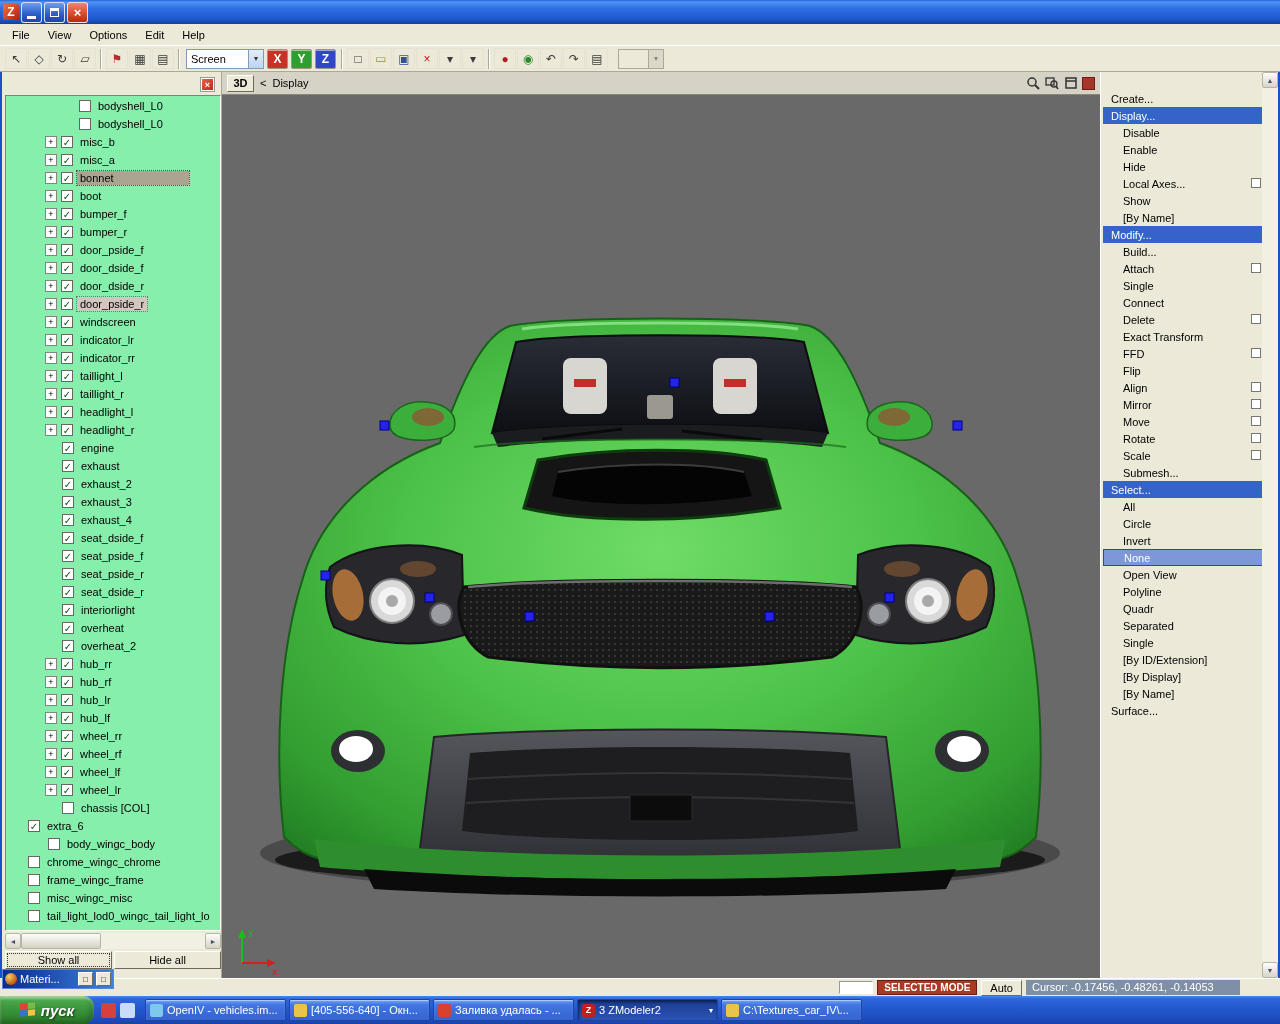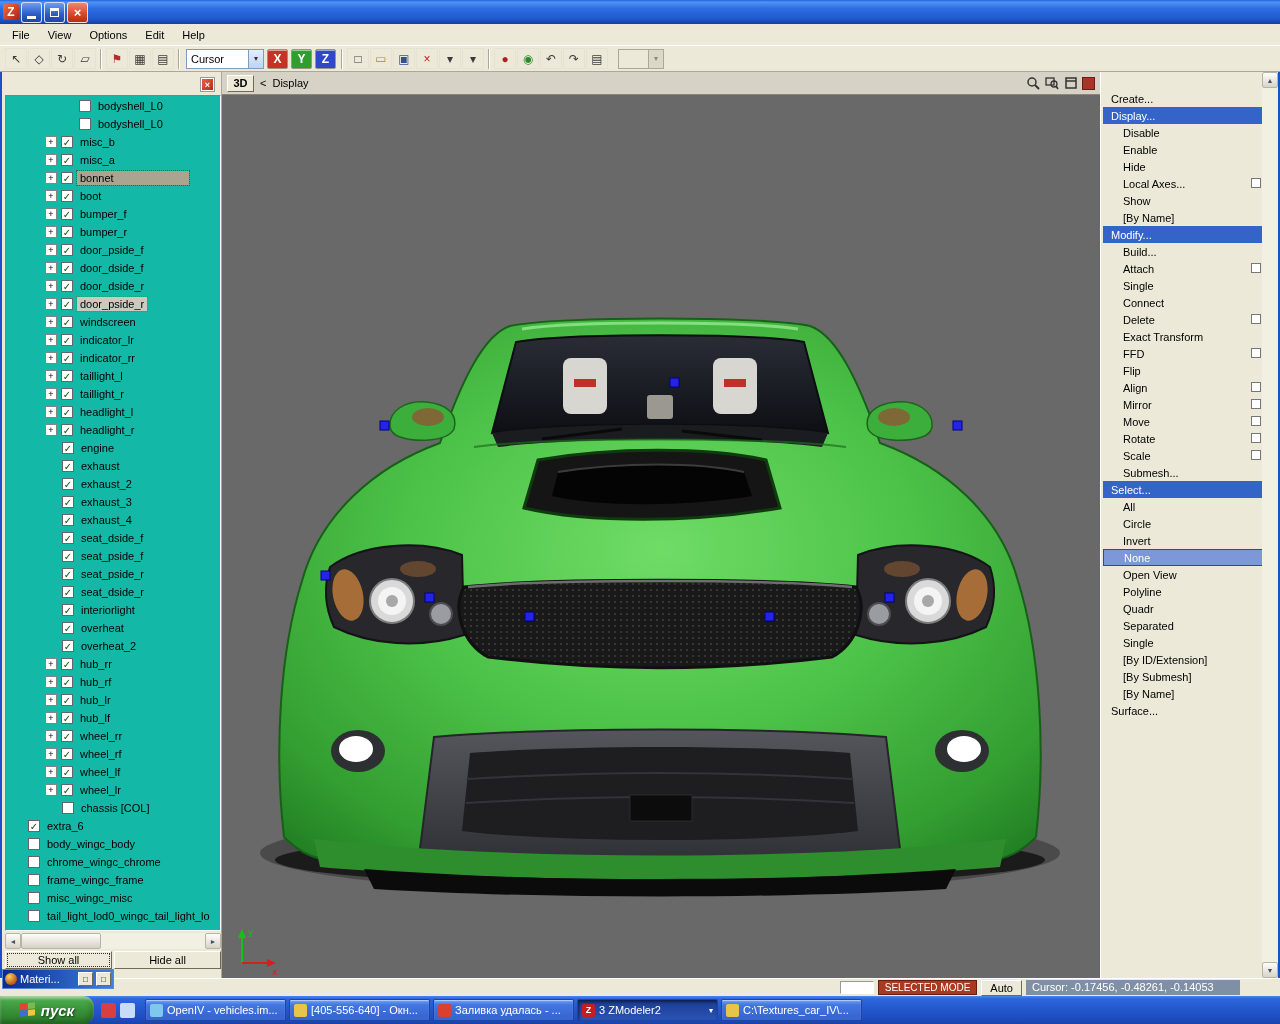--- a/index.html
+++ b/index.html
@@ -29,21 +29,21 @@
   .combo-label{flex:1;padding-left:4px}
   .combo-arrow{width:15px;height:100%;background:linear-gradient(180deg,#E3EEFB,#BED4F2);border-left:1px solid #7F9DB9;display:flex;align-items:center;justify-content:center;font-size:8px;color:#333}
   .combo.disabled{background:#ECE9D8;border-color:#ACA899;width:46px;margin-left:10px}
   .combo.disabled .combo-arrow{background:#DCD8C8;color:#888;border-left-color:#ACA899}
   .axis-btn{width:21px;height:20px;margin:0 1px;font-weight:bold;font-size:12px;color:#fff;display:flex;align-items:center;justify-content:center;border:1px solid #9a9684;border-radius:2px;box-shadow:inset 0 1px 0 rgba(255,255,255,.5)}
 
   
   .left-panel{position:absolute;left:0;top:72px;width:222px;height:906px;background:#ECE9D8;border-right:1px solid #ACA899;border-left:2px solid #1c50c8}
   .panel-close{position:absolute;top:6px;right:7px;width:13px;height:13px;background:linear-gradient(135deg,#e86048,#c02818);border:1px solid #fff;box-shadow:0 0 0 1px #999;
     color:#fff;font-size:9px;font-weight:bold;display:flex;align-items:center;justify-content:center}
-  .tree{position:absolute;left:3px;top:23px;width:216px;height:836px;background:#14b8a6;border:1px solid;border-color:#808080 #fff #fff #808080;overflow:hidden;padding-top:1px}
+  .tree{position:absolute;left:3px;top:23px;width:216px;height:836px;background:#86efac;border:1px solid;border-color:#808080 #fff #fff #808080;overflow:hidden;padding-top:1px}
   .tree-row{height:18px;display:flex;align-items:center;white-space:nowrap}
   .expander{width:12px;height:12px;flex:none;border:1px solid #848484;background:#fff;margin-right:4px;display:flex;align-items:center;justify-content:center;font-size:9px;line-height:9px}
   .cbx{width:12px;height:12px;flex:none;border:1px solid #666;background:#fff;margin-right:4px;display:flex;align-items:center;justify-content:center;font-size:10px;font-weight:bold;color:#114d11}
   .tree-label{padding:1px 3px}
   .tree-row.sel .tree-label{background:#A9A591;outline:1px dotted #55524a;min-width:112px}
   .tree-row.focus .tree-label{background:#CCC9BE;outline:1px dotted #7a766b}
   .hscroll{position:absolute;left:3px;top:861px;width:216px;height:16px;background:#F2F0E3;display:flex}
   .scroll-btn{width:16px;height:16px;flex:none;background:linear-gradient(180deg,#FDFDFB,#D8D4C8);border:1px solid #B8B4A4;border-radius:2px;display:flex;align-items:center;justify-content:center;font-size:7px;color:#44536B}
   .hthumb{width:80px;height:16px;background:linear-gradient(180deg,#FDFDFB,#D5D1C4);border:1px solid #B8B4A4;border-radius:2px}
   .hspace{flex:1}
@@ -67,21 +67,21 @@
   .cmd-cat{height:17px;display:flex;align-items:center;padding-left:8px;position:relative}
   .cmd-cat.active{background:#3464C8;color:#fff}
   .cmd-item{height:17px;display:flex;align-items:center;padding-left:20px;position:relative}
   .cmd-item.cmd-sel{background:#7E97D8;border:1px solid #2B4C94;color:#fff}
   .cmd-cbx{position:absolute;right:2px;top:3px;width:10px;height:10px;border:1px solid #777;background:#fff}
   .vscroll{position:absolute;right:0;top:0;width:16px;height:906px;background:#F2F0E3;display:flex;flex-direction:column;justify-content:space-between;align-items:center;padding:0}
 
   
   .statusrow{position:absolute;left:0;top:978px;width:1280px;height:18px;background:#ECE9D8;border-top:1px solid #fff;display:flex;align-items:center;justify-content:flex-end;gap:4px;padding-right:40px}
   .white-box{width:34px;height:13px;background:#fff;border:1px solid #999;border-right-color:#fff;border-bottom-color:#fff}
-  .sel-mode{background:#A63A22;color:#fff;font-weight:normal;font-size:10px;padding:1px 6px;border:1px solid #6B1D10;white-space:nowrap}
+  .sel-mode{background:#A63A22;color:#fff;font-weight:bold;font-size:10px;padding:1px 6px;border:1px solid #6B1D10;white-space:nowrap}
   .auto-btn{background:#ECE9D8;border:1px solid;border-color:#fff #6F6A58 #6F6A58 #fff;padding:1px 8px}
   .cursor-panel{width:214px;height:15px;background:#8090A4;color:#fff;padding:1px 6px;white-space:nowrap;overflow:hidden}
   .materials-bar{position:absolute;left:2px;top:969px;width:112px;height:20px;display:flex;align-items:center;gap:3px;padding:0 2px;z-index:25;
     background:linear-gradient(90deg,#0A2C8C,#3E7FE0);border:1px solid #5A86D8}
   .mat-icon{width:12px;height:12px;flex:none;border-radius:50%;background:radial-gradient(circle at 35% 30%,#f8d060,#c05818 70%,#803008)}
   .mat-title{color:#fff;font-weight:normal;flex:1;white-space:nowrap;overflow:hidden}
   .mat-btn{width:15px;height:14px;flex:none;background:#ECE9D8;border:1px solid;border-color:#fff #6F6A58 #6F6A58 #fff;font-size:8px;display:flex;align-items:center;justify-content:center}
 
   
   .taskbar{position:absolute;left:0;top:996px;width:1280px;height:28px;display:flex;align-items:center;z-index:40;
@@ -138,21 +138,21 @@
       <span class="t-icon" style="color: rgb(58, 58, 58);">▱</span>
     </div>
   <span class="t-sep"></span>
   <div class="tgroup" id="tbg1">
       <span class="t-icon" style="color: rgb(176, 48, 48);">⚑</span>
       <span class="t-icon" style="color: rgb(58, 58, 58);">▦</span>
       <span class="t-icon" style="color: rgb(58, 58, 58);">▤</span>
     </div>
   <span class="t-sep"></span>
   <div class="combo">
-    <span class="combo-label">Cursor</span>
+    <span class="combo-label">Screen</span>
     <span class="combo-arrow">▾</span>
   </div>
   <div class="tgroup" id="axes">
       <span class="axis-btn" style="background: rgb(200, 50, 36);">X</span>
       <span class="axis-btn" style="background: rgb(46, 158, 46);">Y</span>
       <span class="axis-btn" style="background: rgb(46, 72, 200);">Z</span>
     </div>
   <span class="t-sep"></span>
   <div class="tgroup" id="tbg2">
       <span class="t-icon" style="color: rgb(58, 58, 58);">□</span>
@@ -361,21 +361,21 @@
         <span class="tree-label">wheel_lr</span>
       </div>
       <div class="tree-row" style="padding-left: 56px;">
         <span class="cbx"></span>
         <span class="tree-label">chassis [COL]</span>
       </div>
       <div class="tree-row" style="padding-left: 22px;">
         <span class="cbx">✓</span>
         <span class="tree-label">extra_6</span>
       </div>
-      <div class="tree-row" style="padding-left: 22px;">
+      <div class="tree-row" style="padding-left: 22px; margin-left: 20px;">
         <span class="cbx"></span>
         <span class="tree-label">body_wingc_body</span>
       </div>
       <div class="tree-row" style="padding-left: 22px;">
         <span class="cbx"></span>
         <span class="tree-label">chrome_wingc_chrome</span>
       </div>
       <div class="tree-row" style="padding-left: 22px;">
         <span class="cbx"></span>
         <span class="tree-label">frame_wingc_frame</span>
@@ -642,21 +642,21 @@
       <div class="cmd-item">
         <span>Separated</span>
       </div>
       <div class="cmd-item">
         <span>Single</span>
       </div>
       <div class="cmd-item">
         <span>[By ID/Extension]</span>
       </div>
       <div class="cmd-item">
-        <span>[By Submesh]</span>
+        <span>[By Display]</span>
       </div>
       <div class="cmd-item">
         <span>[By Name]</span>
       </div>
       <div class="cmd-cat">
         <span>Surface...</span>
       </div>
     </div>
   <div class="vscroll">
     <span class="scroll-btn">▲</span>

